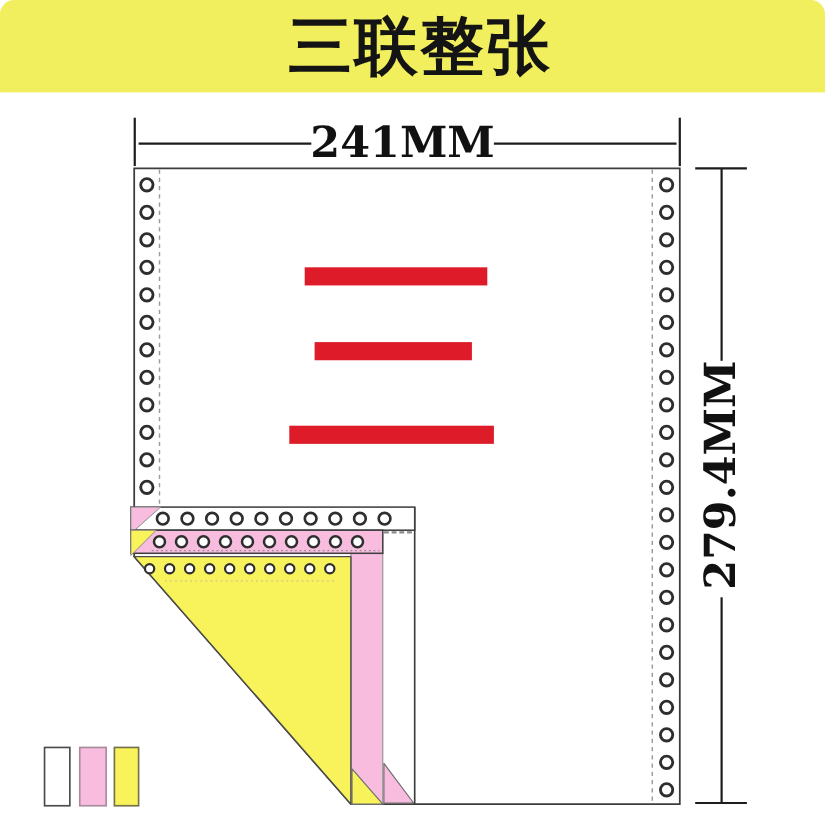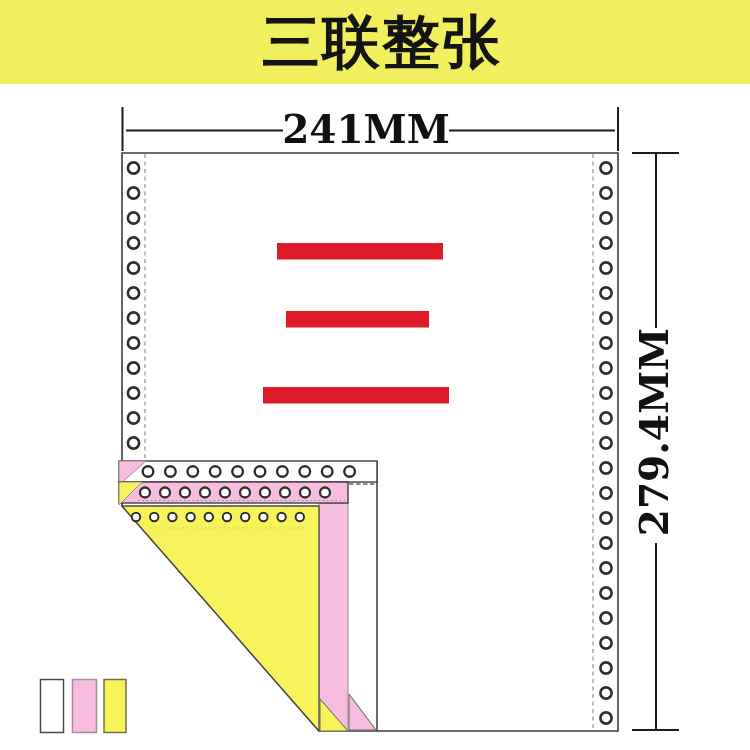--- a/index.html
+++ b/index.html
@@ -1,17 +1,17 @@
 <!DOCTYPE html>
 <html style="--banner: #F1EF5E; --red: #DE1B28; --pink: #F7BCDE; --yellow: #F8F35A; --paper: #FFFFFF; --line: #3C3C3C; --hole: #2E2E2E; --dash: #9B9B9B;"><head>
 <meta charset="utf-8">
 <style>
   html,body{margin:0;padding:0;background:#ffffff;}
   .stage{position:relative;width:750px;height:750px;overflow:hidden;
-         font-family:"DejaVu Sans",sans-serif;}
+         font-family:"DejaVu Sans",sans-serif;border-radius:13px;}
   svg{display:block;}
   .banner-rect{fill:var(--banner);}
   .banner-title{font-family:"DejaVu Sans",sans-serif;font-size:58px;font-weight:700;
                 fill:#141414;letter-spacing:2px;}
   .dim-text{font-family:"DejaVu Serif","Liberation Serif",serif;font-size:39px;
             font-weight:bold;fill:#111111;}
   .dim-line{stroke:#1c1c1c;stroke-width:2;}
   .sheet{fill:var(--paper);stroke:var(--line);stroke-width:1.6;stroke-linejoin:miter;}
   .perf-dash{stroke:var(--dash);stroke-width:1.3;stroke-dasharray:4 3.5;fill:none;}
   .hole{fill:#ffffff;stroke:var(--hole);}

